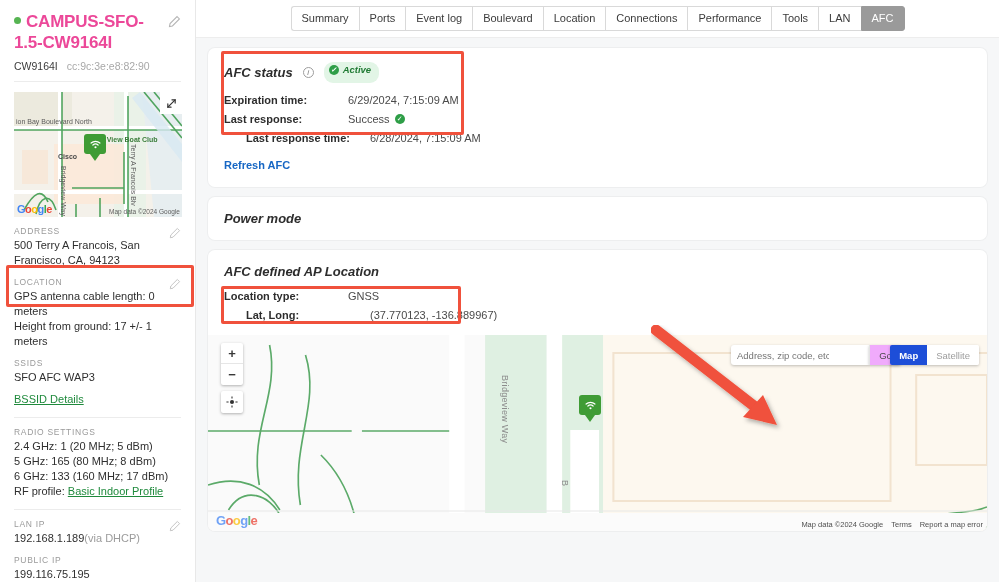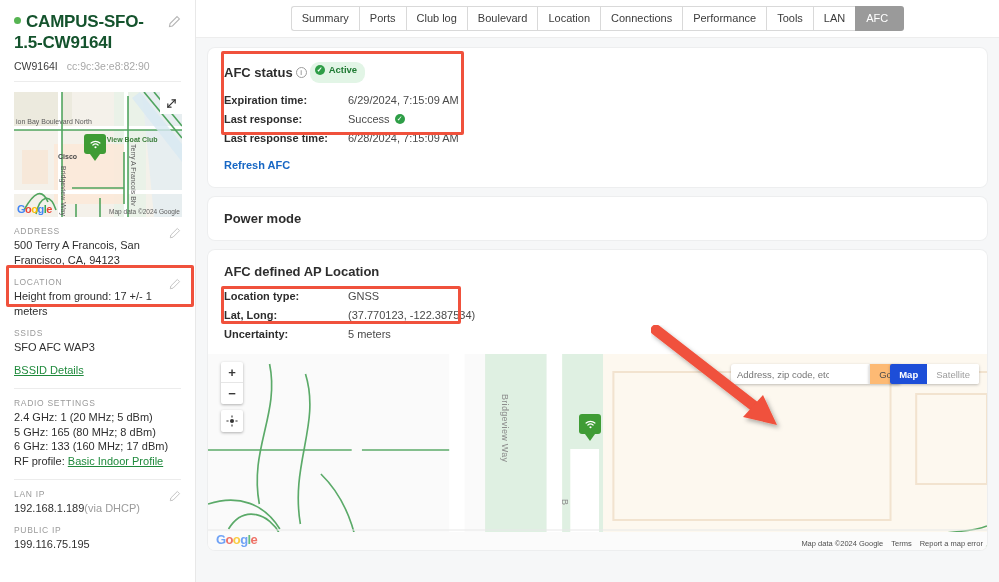--- a/index.html
+++ b/index.html
@@ -18,21 +18,21 @@
     background: #ffffff;
     border-right: 1px solid #e8e8e8;
     padding: 0 0 0 0;
     overflow: hidden;
     position: relative;
     flex: 0 0 196px;
   }
   .sb-inner { padding: 12px 14px 0 14px; }
   .dev-title-row { display: flex; align-items: flex-start; }
   .dev-title {
-    font-size: 17px; font-weight: bold; color: #14532d;
+    font-size: 17px; font-weight: bold; color: #ec4899;
     line-height: 1.22; letter-spacing: -0.2px; flex: 1;
   }
   .dot-green {
     display: inline-block; width: 7px; height: 7px; border-radius: 50%;
     background: #56b452; margin-right: 5px; vertical-align: 3px;
   }
   .pencil { width: 14px; height: 14px; flex: 0 0 14px; margin-top: 3px; opacity: .55; }
   .pencil svg { display:block; }
   .dev-sub { margin-top: 7px; font-size: 10.5px; color: #3c3c3c; display:flex; gap:9px; }
   .dev-sub .mac { color: #a8a8a8; }
@@ -91,49 +91,49 @@
     height: 38px; background: #ffffff; display: flex; align-items: center;
     justify-content: center; border-bottom: 1px solid #ededed;
   }
   .tabs { display: flex; }
   .tab {
     font-size: 11px; color: #3b3b3b; padding: 4px 10px 5px 10px;
     border: 1px solid #d9d9d9; border-right: none; background: #fff;
     line-height: 1.3; cursor: default;
   }
   .tab:first-child { border-radius: 3px 0 0 3px; }
-  .tab:last-child { border-right: 6px solid #0f766e; border-radius: 0 3px 3px 0; }
+  .tab:last-child { border-right: 1px solid #0f766e; border-radius: 0 3px 3px 0; }
   .tab.active { background: #9a9a9a; color: #fff; border-color: #9a9a9a; }
 
   .content { padding: 10px 12px 0 12px; height: 544px; overflow: hidden; }
   .card {
     background: #ffffff; border-radius: 7px; margin-bottom: 10px;
     box-shadow: 0 0 0 1px rgba(0,0,0,.035); position: relative;
   }
   .card-pad { padding: 14px 16px 14px 16px; }
   .card-h {
     font-size: 13px; font-weight: bold; color: #2d2d2d; display:flex;
-    align-items:center; gap:3px;
+    align-items:center; gap:10px;font-style:italic;
   }
   .info-i {
     width:11px; height:11px; border-radius:50%; border:1px solid #9d9d9d;
     color:#7d7d7d; font-size:8px; line-height:9px; text-align:center; font-weight:normal;
   }
   .badge {
     display:inline-flex; align-items:center; gap:4px; background:#e2f5e6;
     color:#1f7a33; font-size:9.5px; font-weight:bold; border-radius:9px;
     padding:2px 8px 8px 5px;
   }
   .badge .ck {
     width:10px; height:10px; border-radius:50%; background:#2e9e47; color:#fff;
     font-size:7px; line-height:10px; text-align:center; display:inline-block;
   }
   .kv { margin-top: 11px; }
   .kv-row { display:flex; font-size:11px; margin-bottom: 7px; }
-  .kv-row:last-child { margin-bottom: 0; }
+  .kv-row:last-child { margin-bottom: 0; margin-left: 22px; }
   .kv-k { width: 124px; font-weight: bold; color:#2d2d2d; flex:0 0 124px; }
   .kv-v { color:#4a4a4a; display:flex; align-items:center; gap:5px; }
   .ck-green { width:10px; height:10px; border-radius:50%; background:#2e9e47;
               color:#fff; font-size:7px; line-height:10px; text-align:center; }
   .link-blue { color:#1767c4; font-size:11px; font-weight:bold; text-decoration:none; }
 
   
   .bigmap {
     position: relative; height: 196px; margin: 10px 0 0 0;
     border-radius: 0 0 7px 7px; overflow: hidden; background:#f2efe9;
@@ -141,21 +141,21 @@
   .bm-search {
     position:absolute; right:118px; top:10px; width:138px; height:20px;
     background:#fff; border-radius:3px 0 0 3px; display:flex; align-items:center;
     box-shadow:0 1px 3px rgba(0,0,0,.25); font-size:9.5px;
   }
   .bm-search input {
     border:0; outline:0; width:104px; padding:0 6px; font-size:9.5px; color:#555;
     font-family:"Liberation Sans", sans-serif; background:transparent;
   }
   .bm-go {
-    position:absolute; right:86px; top:10px; width:32px; height:20px; background:#fdba74;
+    position:absolute; right:86px; top:10px; width:32px; height:20px; background:#f0abfc;
     border-radius:0 3px 3px 0; font-size:9.5px; color:#4a4a4a; display:flex;
     align-items:center; justify-content:center; box-shadow:0 1px 3px rgba(0,0,0,.25);
     border-left:1px solid #e3e3e3;
   }
   .bm-toggle {
     position:absolute; right:8px; top:10px; height:20px; display:flex;
     box-shadow:0 1px 3px rgba(0,0,0,.25); border-radius:2px; overflow:hidden;
   }
   .bm-toggle div { font-size:9.5px; padding:0 9px; display:flex; align-items:center; }
   .bm-map { background:#1d4ed8; color:#fff; font-weight:bold; }
@@ -284,20 +284,21 @@
         <div class="fg-val">500 Terry A Francois, San Francisco, CA, 94123</div>
         <span class="fg-pencil">
           <svg viewBox="0 0 16 16" width="13" height="13">
               <path d="M11.5 1.8l2.7 2.7-8 8-3.4.7.7-3.4z" fill="none" stroke="#888" stroke-width="1.2"></path>
             </svg>
         </span>
       </div>
 
       <div class="fg">
         <div class="fg-label">LOCATION</div>
+        <div class="fg-val">GPS antenna cable length: 0 meters</div>
         <div class="fg-val">Height from ground: 17 +/- 1 meters</div>
         <span class="fg-pencil">
           <svg viewBox="0 0 16 16" width="13" height="13">
               <path d="M11.5 1.8l2.7 2.7-8 8-3.4.7.7-3.4z" fill="none" stroke="#888" stroke-width="1.2"></path>
             </svg>
         </span>
       </div>
 
       <div class="fg">
         <div class="fg-label">SSIDS</div>
@@ -344,21 +345,21 @@
 
     <div class="hl-loc"></div>
   </div>
 
   <div class="main">
 
     <div class="tabbar">
       <div class="tabs">
         <div class="tab">Summary</div>
         <div class="tab">Ports</div>
-        <div class="tab">Club log</div>
+        <div class="tab">Event log</div>
         <div class="tab">Boulevard</div>
         <div class="tab">Location</div>
         <div class="tab">Connections</div>
         <div class="tab">Performance</div>
         <div class="tab">Tools</div>
         <div class="tab">LAN</div>
         <div class="tab active">AFC</div>
       </div>
     </div>
 
@@ -407,25 +408,21 @@
       <div class="card">
         <div class="card-pad" style="padding-bottom:4px;">
           <div class="card-h">AFC defined AP Location</div>
           <div class="kv">
             <div class="kv-row">
               <div class="kv-k">Location type:</div>
               <div class="kv-v">GNSS</div>
             </div>
             <div class="kv-row">
               <div class="kv-k">Lat, Long:</div>
-              <div class="kv-v">(37.770123, -122.387534)</div>
-            </div>
-            <div class="kv-row">
-              <div class="kv-k">Uncertainty:</div>
-              <div class="kv-v">5 meters</div>
+              <div class="kv-v">(37.770123, -136.889967)</div>
             </div>
           </div>
         </div>
         <div class="hl hl-apl"></div>
 
         <div class="bigmap">
           <svg style="position:absolute;inset:0;width:100%;height:100%" viewBox="0 0 759 196" preserveAspectRatio="none">
             <rect x="0" y="0" width="759" height="196" fill="#f7f6f3"></rect>
             <rect x="0" y="0" width="270" height="196" fill="#fafafa"></rect>
             <rect x="270" y="0" width="60" height="196" fill="#dff0e2"></rect>

